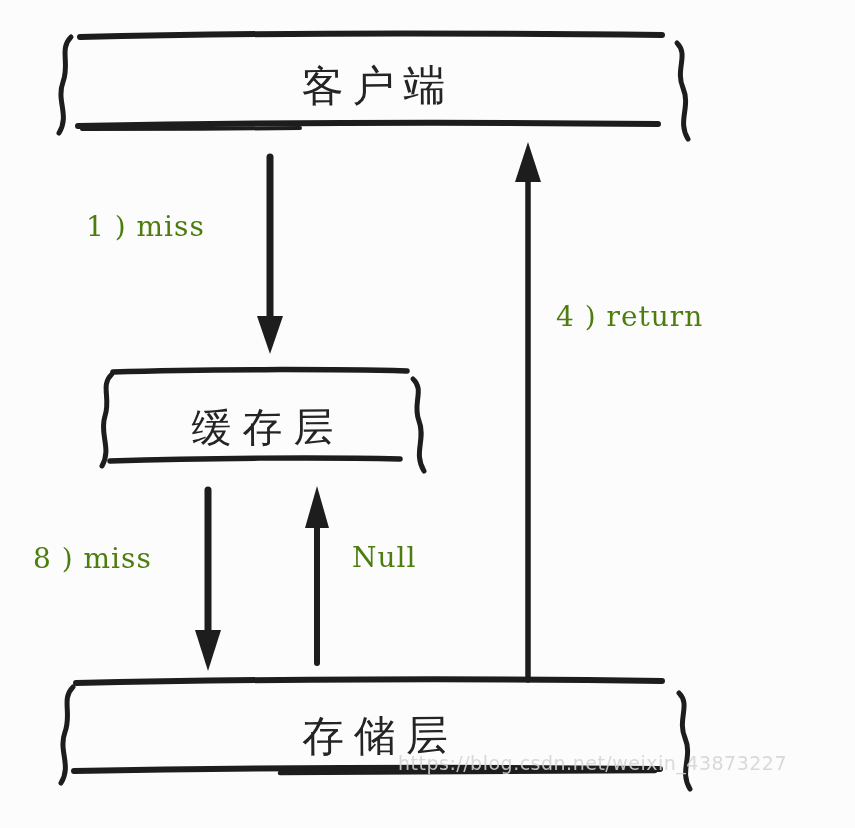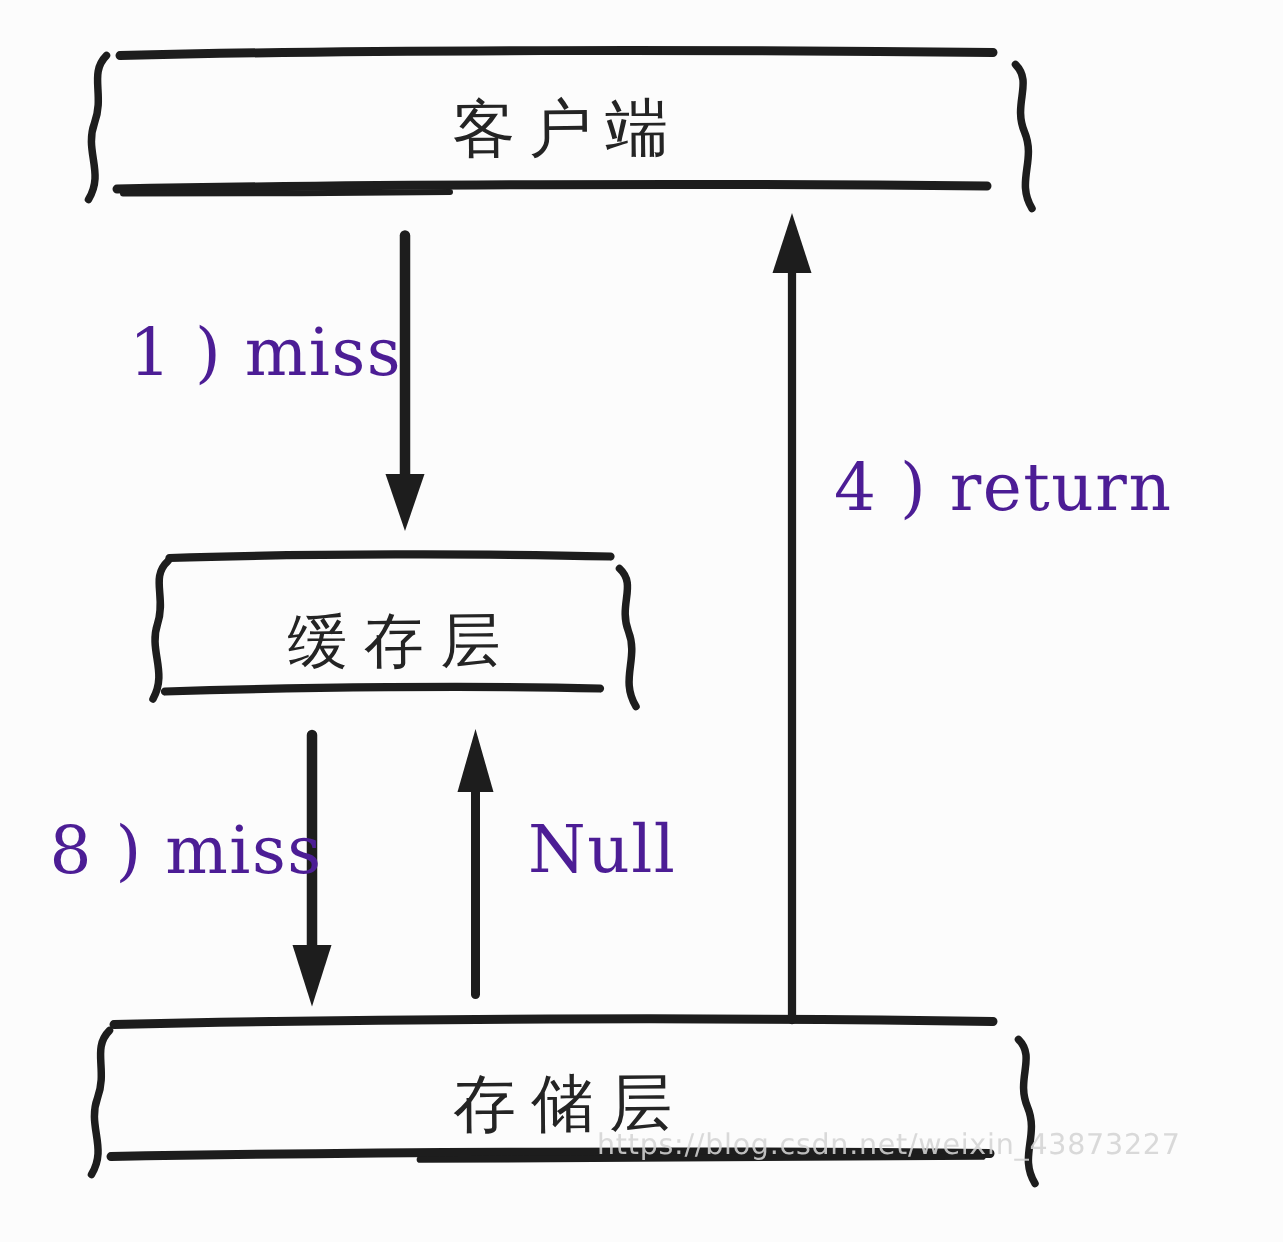--- a/index.html
+++ b/index.html
@@ -38,22 +38,22 @@
     font-size: 40px; letter-spacing: 11px;
     transform: rotate(-0.5deg);
   }
   .node-storage {
     left: 260px; top: 708px; width: 240px;
     font-size: 42px; letter-spacing: 10px;
     transform: rotate(-0.5deg);
   }
   .edge-label {
     position: absolute;
-    color: #4c1d95;
-    font-size: 44px;
+    color: #4d7c0f;
+    font-size: 28px;
     white-space: nowrap;
     letter-spacing: 1px;
   }
   .edge-1 { left: 86px;  top: 210px; }
   .edge-2 { left: 33px;  top: 542px; }
   .edge-3 { left: 334px; top: 542px; line-height: 1.15; }
   .edge-3 .line2 { margin-left: 18px; text-align: right; }
   .edge-4 { left: 556px; top: 300px; }
   .watermark {
     position: absolute;

